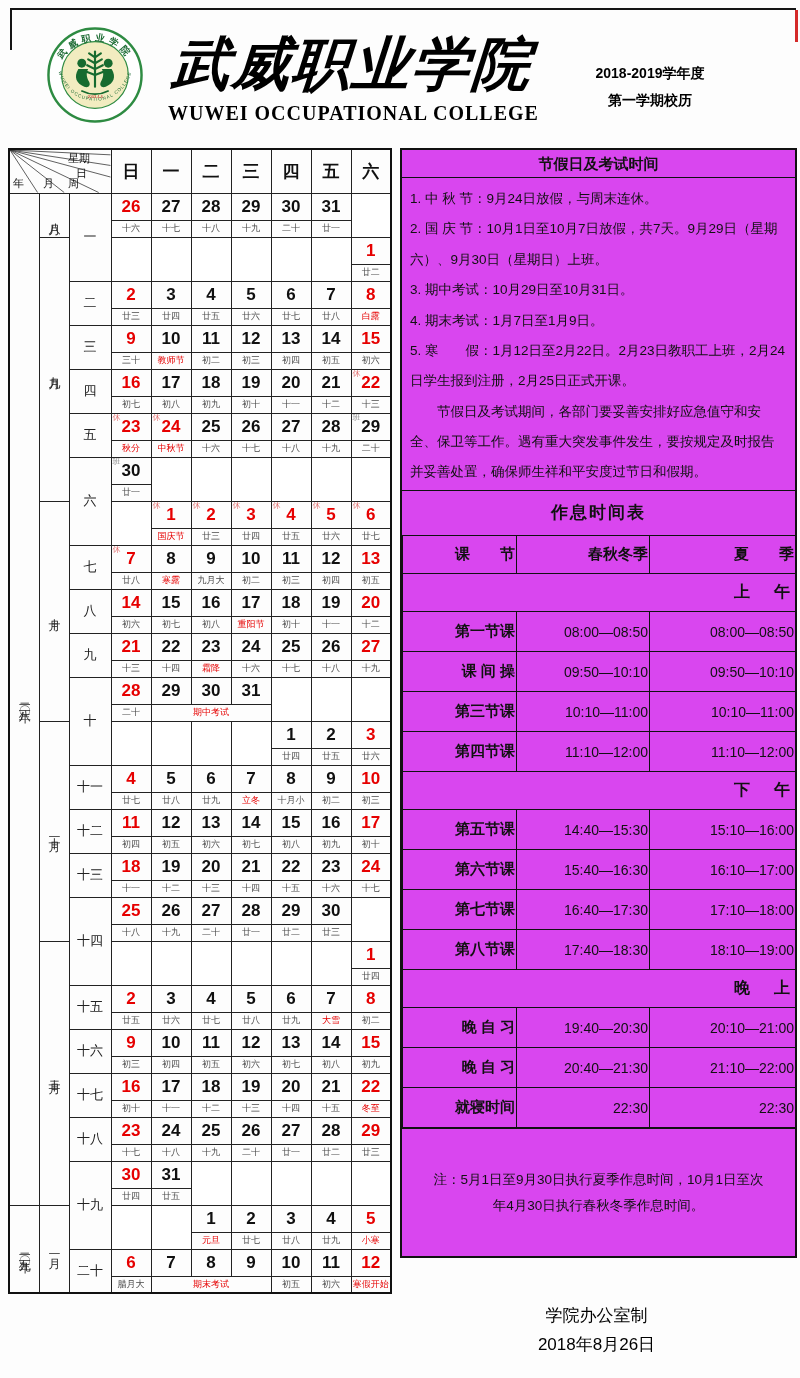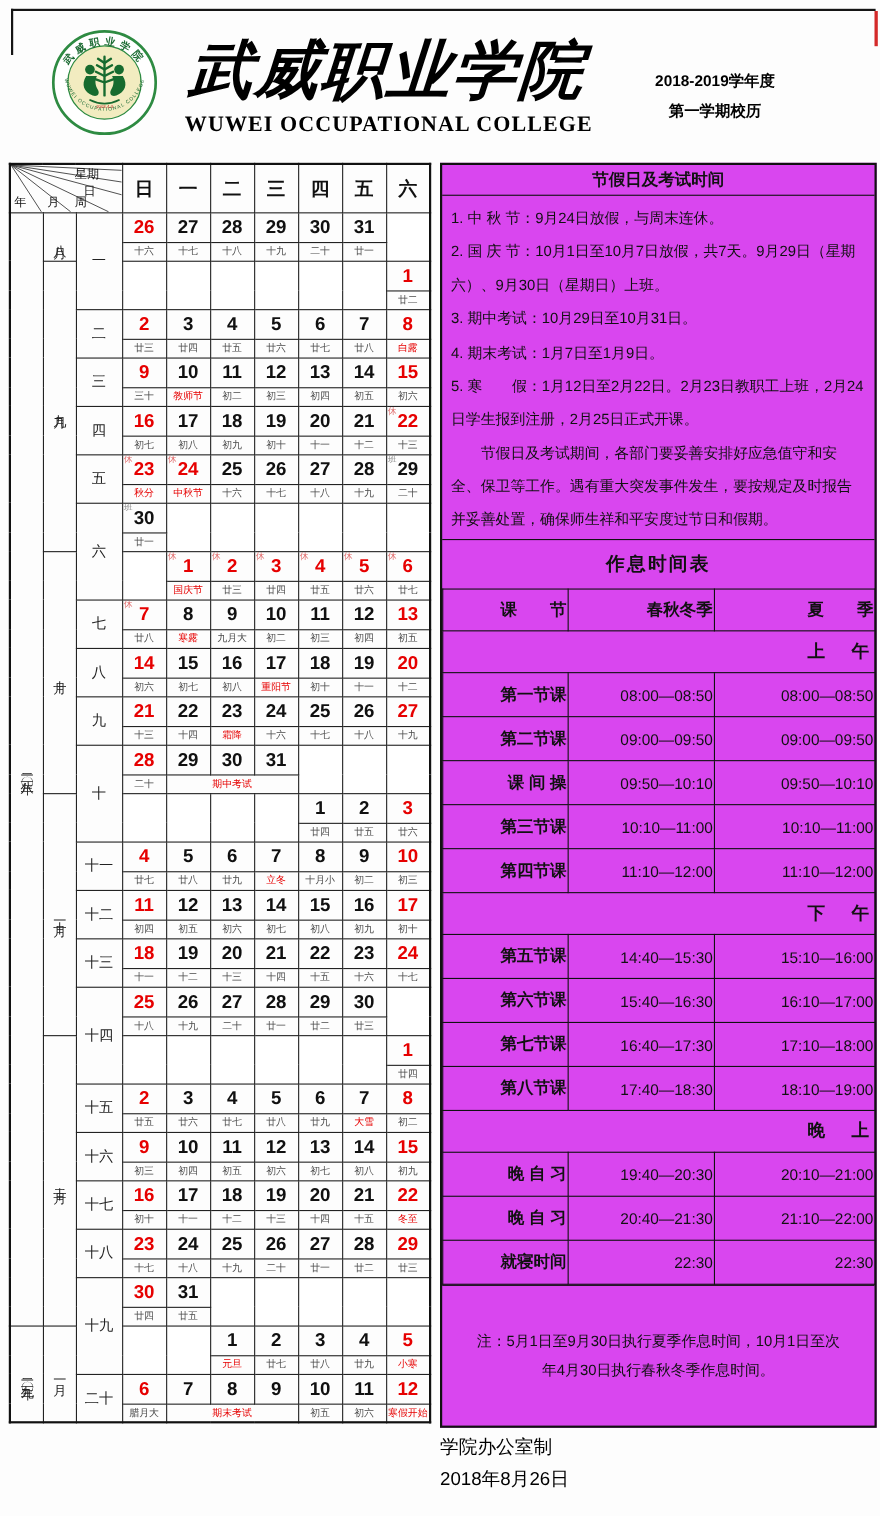--- a/index.html
+++ b/index.html
@@ -72,21 +72,21 @@
   tr.s-hdr{height:38px;}
   tr.s-hdr td{font-size:15px;font-weight:bold;}
   tr.s-sec{height:38px;}
   tr.s-sec td{font-size:16px;font-weight:bold;letter-spacing:4px;}
   tr.s-data{height:40px;}
   td.s-name{font-size:15px;font-weight:bold;}
   td.s-time{font-size:14px;}
   .note{border-top:1px solid #111;padding:38px 26px;font-size:13.5px;line-height:1.9;
     text-align:center;box-sizing:border-box;}
 
-  .footer{position:absolute;left:400px;top:1302px;width:393px;text-align:left;
+  .footer{position:absolute;left:400px;top:1302px;width:393px;text-align:center;
     font-size:17px;line-height:1.7;color:#000;}
 </style>
 </head>
 <body>
 
 <div class="top-line"></div>
 <div class="left-tick"></div>
 <div class="right-red"></div>
 
 <div>
@@ -635,25 +635,20 @@
         </tr>
         <tr class="s-sec">
           <td colspan="3">上　午</td>
         </tr>
         <tr class="s-data">
           <td class="s-name">第一节课</td>
           <td class="s-time">08:00—08:50</td>
           <td class="s-time">08:00—08:50</td>
         </tr>
         <tr class="s-data">
-          <td class="s-name">第二节课</td>
-          <td class="s-time">09:00—09:50</td>
-          <td class="s-time">09:00—09:50</td>
-        </tr>
-        <tr class="s-data">
           <td class="s-name">课 间 操</td>
           <td class="s-time">09:50—10:10</td>
           <td class="s-time">09:50—10:10</td>
         </tr>
         <tr class="s-data">
           <td class="s-name">第三节课</td>
           <td class="s-time">10:10—11:00</td>
           <td class="s-time">10:10—11:00</td>
         </tr>
         <tr class="s-data">

